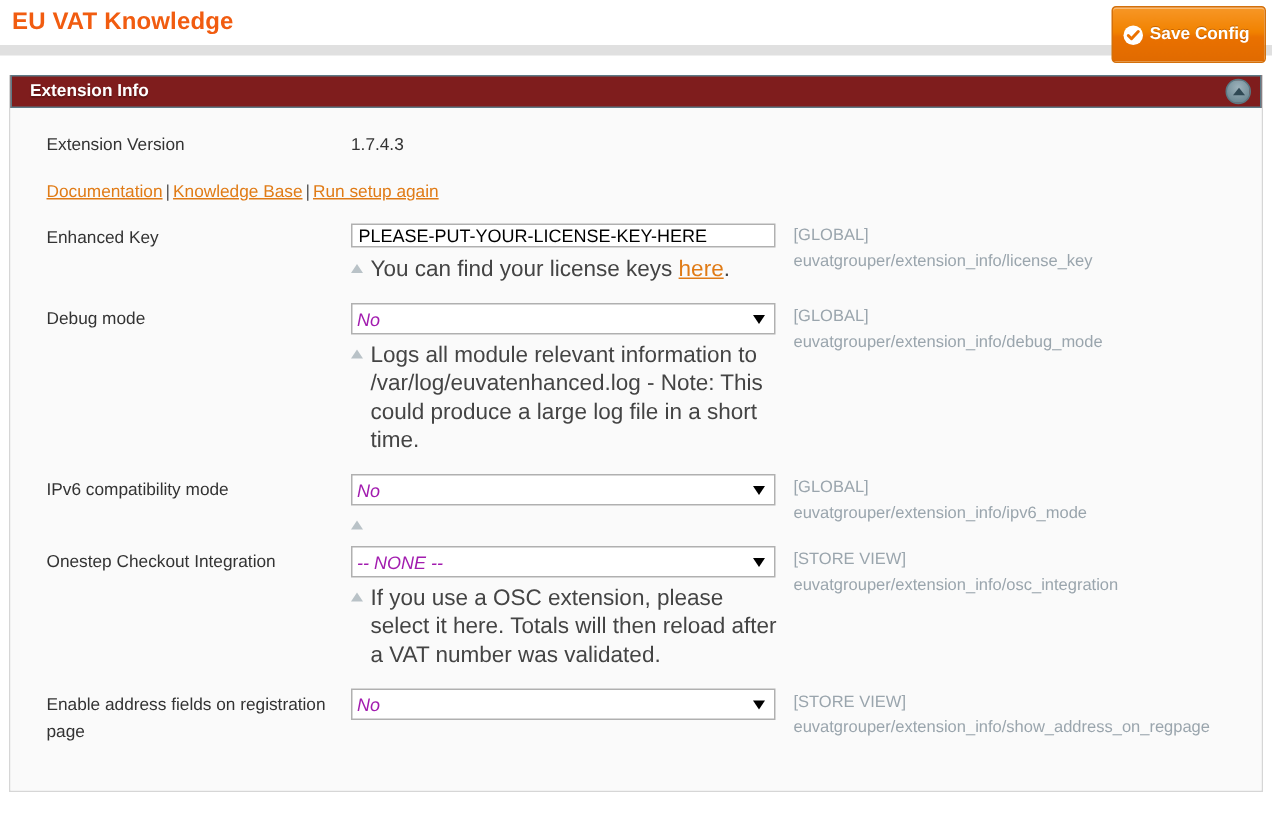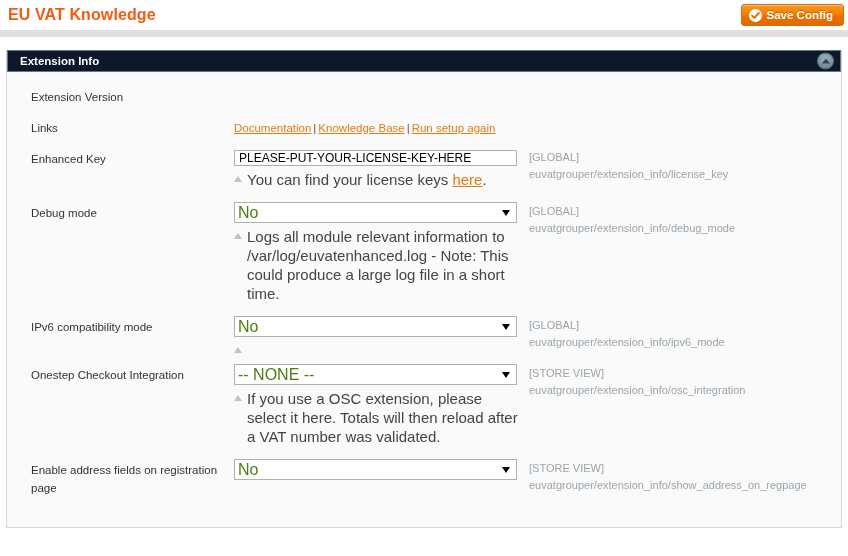--- a/index.html
+++ b/index.html
@@ -21,21 +21,21 @@
     position: absolute;
     left: 8px; top: 6px;
     font-size: 16px;
     font-weight: bold;
     color: #f15c10;
     letter-spacing: 0.1px;
   }
   .save-btn {
     position: absolute;
     right: 4px; top: 4px;
-    height: 22px;
+    height: 38px;
     display: inline-flex;
     align-items: center;
     gap: 5px;
     padding: 0 10px 0 7px;
     border: 1px solid #d4700a;
     border-radius: 3px;
     background: linear-gradient(to bottom, #f79727 0%, #f18200 45%, #ea7100 55%, #e06a00 100%);
     color: #ffffff;
     font-size: 11.5px;
     font-weight: bold;
@@ -64,21 +64,21 @@
   .panel-wrap {
     padding: 13px 6px 0 6px;
   }
   .panel {
     border: 1px solid #d6d6d6;
     border-top: none;
   }
   .panel-head {
     position: relative;
     height: 22px;
-    background: #0f172a;
+    background: #7f1d1d;
     border: 1px solid #5d7a86;
     display: flex;
     align-items: center;
     padding-left: 12px;
   }
   .panel-head-title {
     color: #ffffff;
     font-size: 11.5px;
     font-weight: bold;
     text-shadow: 0 1px 1px rgba(0,0,0,.3);
@@ -176,27 +176,28 @@
     position: relative;
     width: 283px;
     height: 21px;
   }
   select.sel {
     width: 283px;
     height: 21px;
     border: 1px solid #b0b0b0;
     background: #ffffff;
     font-family: "Liberation Sans", sans-serif;
-    font-size: 16px;
-    color: #4d7c0f;
+    font-size: 12px;
+    color: #a21caf;
     padding: 0 18px 0 3px;
     border-radius: 0;
     -webkit-appearance: none;
     -moz-appearance: none;
     appearance: none;
+    font-style: italic;
   }
   .sel-arrow {
     position: absolute;
     right: 7px; top: 50%;
     transform: translateY(-50%);
     width: 0; height: 0;
     border-left: 4px solid transparent;
     border-right: 4px solid transparent;
     border-top: 6px solid #000000;
     pointer-events: none;
@@ -243,25 +244,27 @@
     <span class="panel-head-title">Extension Info</span>
     <span class="collapse-btn">
       <span class="tri-up"></span>
     </span>
   </div>
 
   <div class="panel-body">
 
     <div class="frow tight">
       <div class="flabel">Extension Version</div>
+      <div class="ffield">
+        <div class="static-val">1.7.4.3</div>
+      </div>
       <div class="fscope"></div>
     </div>
 
     <div class="frow tight">
-      <div class="flabel">Links</div>
       <div class="ffield">
         <div class="links-line">
           <a class="lnk" href="#">Documentation</a><span class="sep">|</span><a class="lnk" href="#">Knowledge Base</a><span class="sep">|</span><a class="lnk" href="#">Run setup again</a>
         </div>
       </div>
       <div class="fscope"></div>
     </div>
 
     <div class="frow">
       <div class="flabel">Enhanced Key</div>

